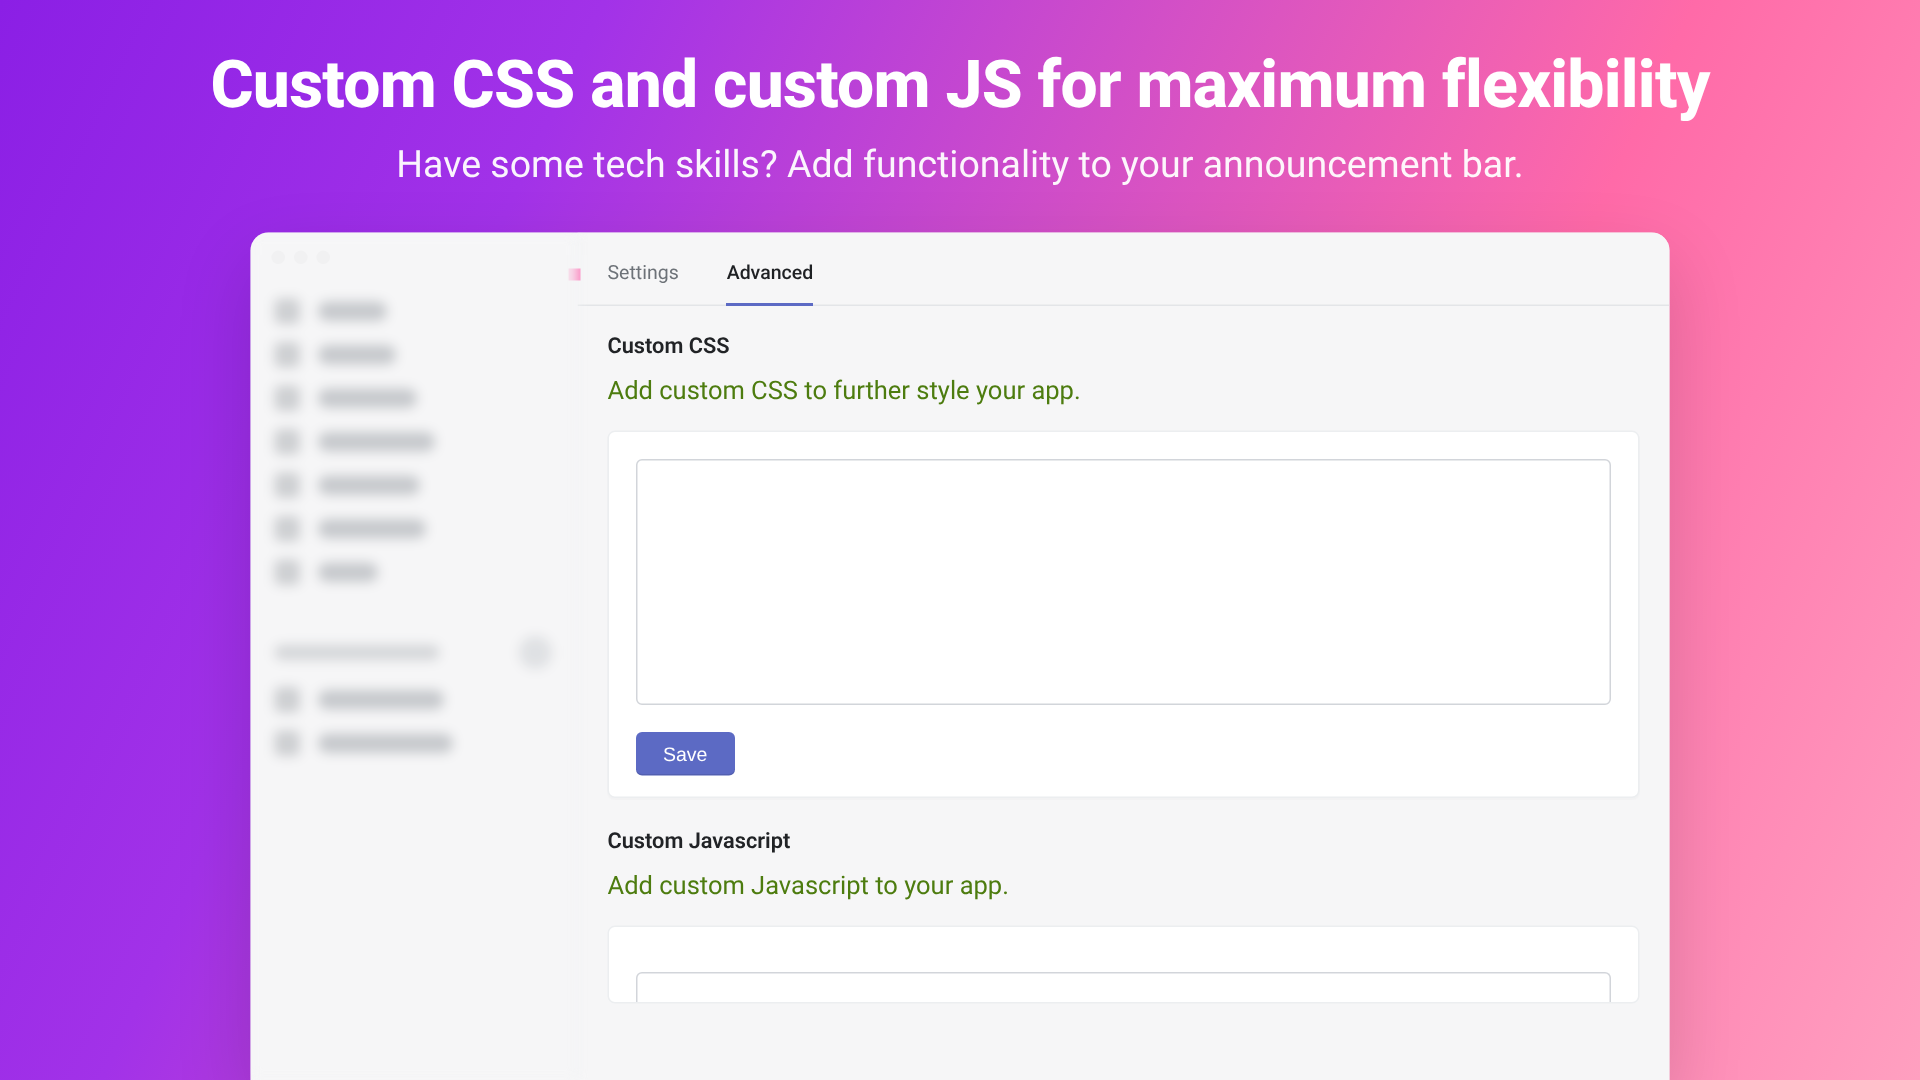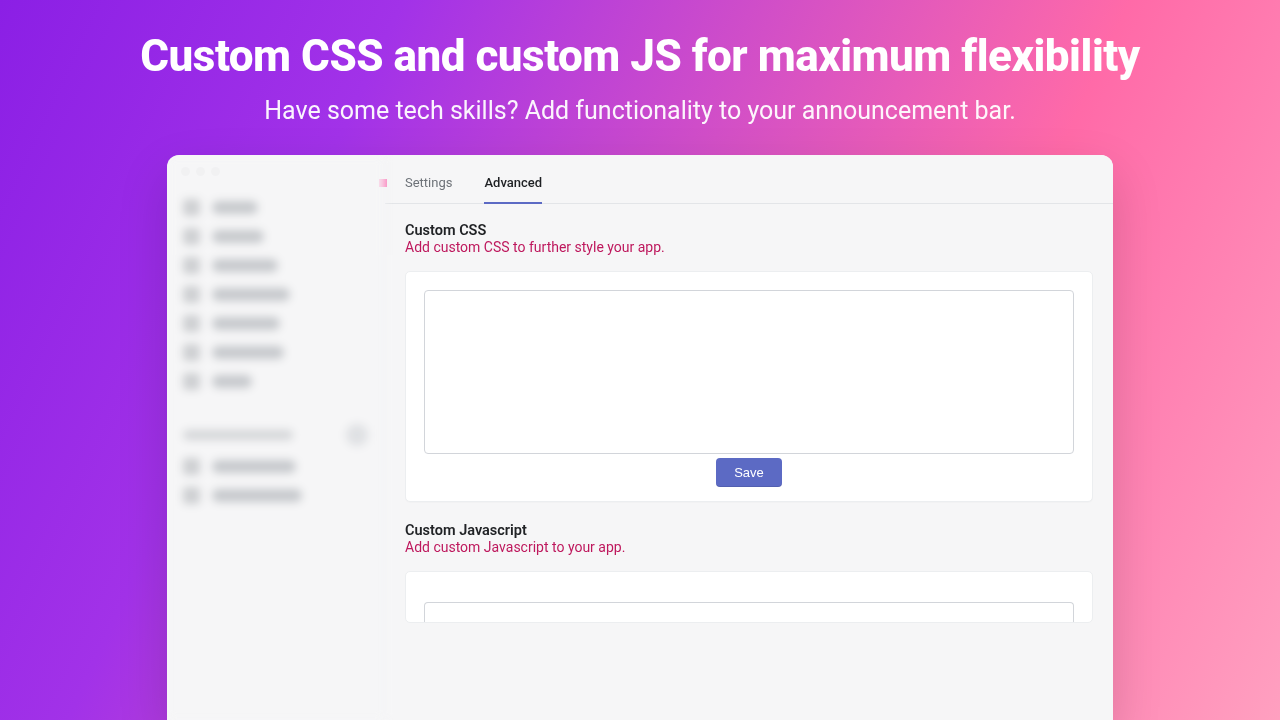--- a/index.html
+++ b/index.html
@@ -81,32 +81,32 @@
   .tab {
     font-size: 13px; color:#6d7278; padding-bottom: 12px; cursor:pointer;
   }
   .tab.active {
     color:#1f2124; font-weight:500;
     border-bottom: 2.5px solid #5c6ac4;
     margin-bottom:-1px;
   }
   .content { padding: 18px 20px 0 20px; }
   .sec-title { font-size:14.5px; font-weight:600; color:#212326; }
-  .sec-desc { font-size:14px; color:#be185d; margin-top:0; }
+  .sec-desc { font-size:17px; color:#4d7c0f; margin-top:12px; }
   .card {
     background:#ffffff; border:1px solid #eceef0; border-radius:5px;
     margin-top:16px; padding:18px 18px 14px 18px;
     box-shadow: 0 1px 1px rgba(0,0,0,0.02);
   }
   .card-label { font-size:13px; color:#6d7278; margin-bottom:12px; }
   .code-area {
     width:100%; height:164px; border:1px solid #d2d5da; border-radius:4px;
     background:#fff; resize:none; font-family:inherit; font-size:13px; padding:8px;
   }
-  .btn-row { display:flex; justify-content:center; }
+  .btn-row { display:flex; justify-content:flex-start; margin-top:14px; }
   .btn-save {
     background:#5c6ac4; color:#fff; border:none; border-radius:4px;
     font-size:13px; padding:7px 18px; cursor:pointer;
     box-shadow: inset 0 -1px 0 rgba(0,0,0,0.1);
   }
   .sec2 { padding: 20px 20px 0 20px; }
   .card2 {
     background:#ffffff; border:1px solid #eceef0; border-radius:5px;
     margin-top:16px; padding:18px 18px 0 18px;
   }

